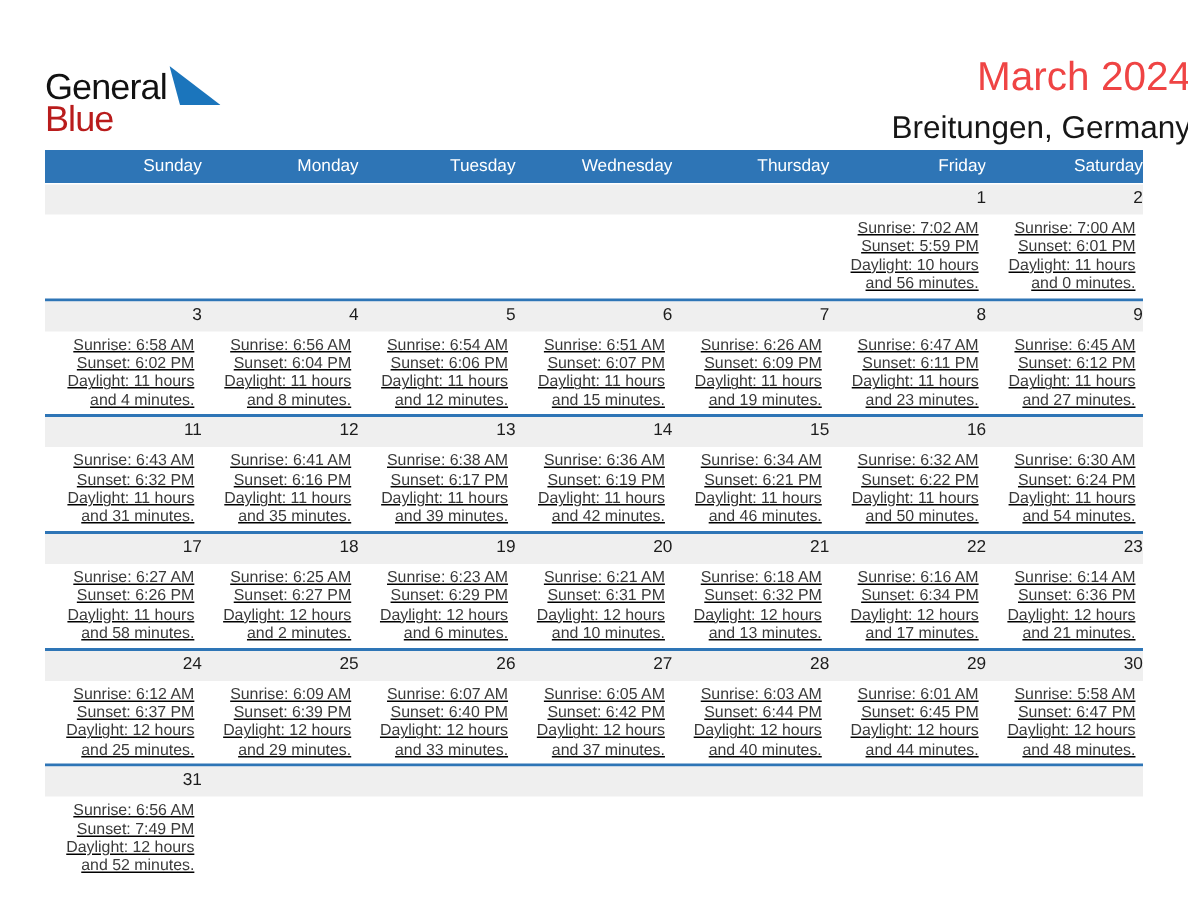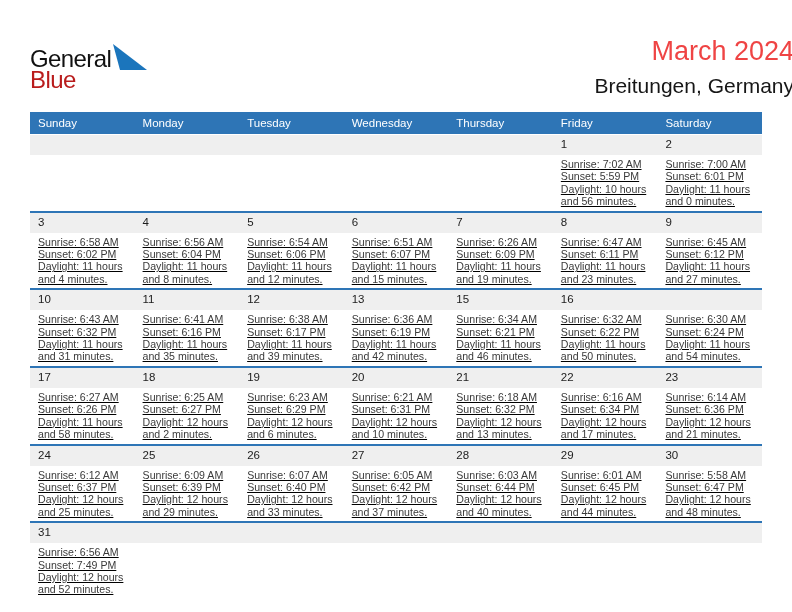--- a/index.html
+++ b/index.html
@@ -16,21 +16,21 @@
   .logo{margin-top:44px;display:inline-block;}
   .logo-top{display:flex;align-items:flex-end;line-height:1;}
   .logo-general{font-size:24px;font-weight:500;color:#111111;letter-spacing:-0.6px;}
   .logo-tri{margin-left:2px;margin-bottom:1px;display:block;}
   .logo-blue{font-size:24px;font-weight:500;color:#b91c1c;letter-spacing:-0.6px;text-align:left;margin-top:-3px;line-height:1;}
   .titles{text-align:right;margin-top:36px;}
   .title{font-size:27px;font-weight:400;color:#ef4444;margin:0;line-height:1.15;}
   .subtitle{font-size:21px;font-weight:400;color:#161616;margin:7px 0 0 0;line-height:1.1;}
 
   
-  .calendar{position:absolute;left:30px;top:112px;width:732px;}
+  .calendar{position:absolute;left:30px;top:100px;width:732px;text-align:right;}
   .weekday-row{display:grid;grid-template-columns:repeat(7,1fr);background:#2e75b6;height:22px;margin-bottom:1px;}
   .weekday-cell{color:#ffffff;font-size:11.5px;line-height:22px;padding-left:8px;overflow:hidden;white-space:nowrap;}
   .week-row{border-bottom:2px solid #2e75b6;}
   .week-row.last{border-bottom:none;}
   .num-band{display:grid;grid-template-columns:repeat(7,1fr);background:#efefef;height:20px;}
   .num-cell{font-size:11.5px;color:#1c1c1c;padding:4px 0 0 8px;line-height:1;}
   .detail-band{display:grid;grid-template-columns:repeat(7,1fr);padding:2px 0 3px 0;min-height:50px;text-decoration:underline;}
   .detail-cell{padding:1px 5px 0 8px;}
   .detail-line{font-size:10.6px;line-height:12.4px;color:#3a3a3a;white-space:nowrap;}
 </style>
@@ -146,24 +146,24 @@
             <div class="detail-cell">
               <div class="detail-line">Sunrise: 6:45 AM</div>
               <div class="detail-line">Sunset: 6:12 PM</div>
               <div class="detail-line">Daylight: 11 hours</div>
               <div class="detail-line">and 27 minutes.</div>
             </div>
           </div>
         </div>
         <div class="week-row">
           <div class="num-band">
-            <div class="num-cell">10</div>
             <div class="num-cell">11</div>
             <div class="num-cell">12</div>
             <div class="num-cell">13</div>
+            <div class="num-cell">14</div>
             <div class="num-cell">15</div>
             <div class="num-cell">16</div>
           </div>
           <div class="detail-band">
             <div class="detail-cell">
               <div class="detail-line">Sunrise: 6:43 AM</div>
               <div class="detail-line">Sunset: 6:32 PM</div>
               <div class="detail-line">Daylight: 11 hours</div>
               <div class="detail-line">and 31 minutes.</div>
             </div>

